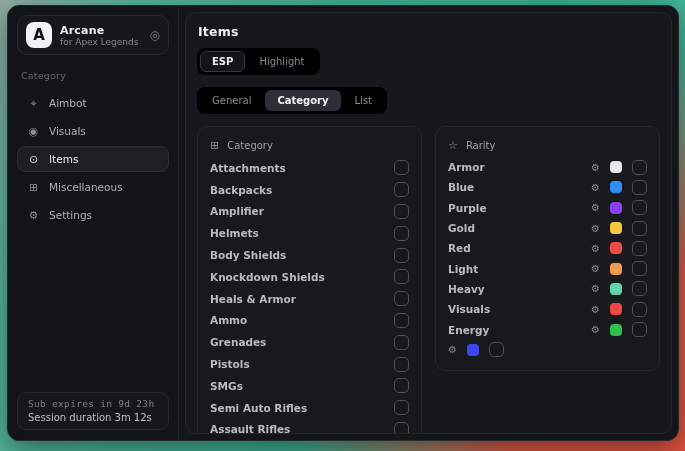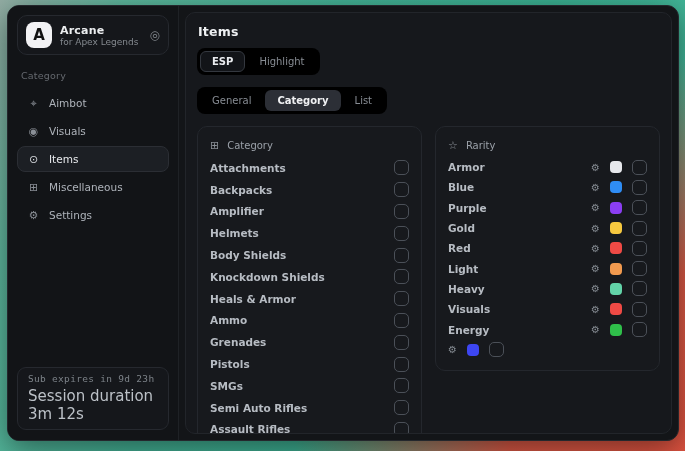--- a/index.html
+++ b/index.html
@@ -42,21 +42,21 @@
     color:#aeb3ba; font-size:10.5px;
   }
   .nav-item .nav-icon { color:#8a8f96; font-size:11px; width:13px; text-align:center; flex:none; }
   .nav-item.active { background:#1c1f24; border-color:#2b2e34; color:#e8eaed; }
   .nav-item.active .nav-icon { color:#d6d9dd; }
   .sidebar-footer {
     margin-top:auto; border:1px solid #26292f; border-radius:9px; background:#15171b;
     padding:5px 2px 6px 10px;
   }
   .footer-line1 { font-family:"DejaVu Sans Mono","Liberation Mono",monospace; color:#7c8288; font-size:9.5px; letter-spacing:.3px; }
-  .footer-line2 { color:#bcc1c7; font-size:15px; margin-top:3px; }
+  .footer-line2 { color:#bcc1c7; font-size:10px; margin-top:3px; }
   
   .main {
     flex:1; margin:6px; background:#16181c; border:1px solid #22252a; border-radius:10px;
     padding:11px 11px 0 11px; display:flex; flex-direction:column; min-width:0; overflow:hidden;
   }
   .page-title { color:#eef0f2; font-size:12.5px; font-weight:bold; letter-spacing:.2px; margin-left:1px; }
   .seg { display:inline-flex; background:#000000; border-radius:8px; padding:3px; gap:2px; align-self:flex-start; }
   .seg.mode { margin-top:9px; }
   .seg.view { margin-top:12px; }
   .seg-btn {

